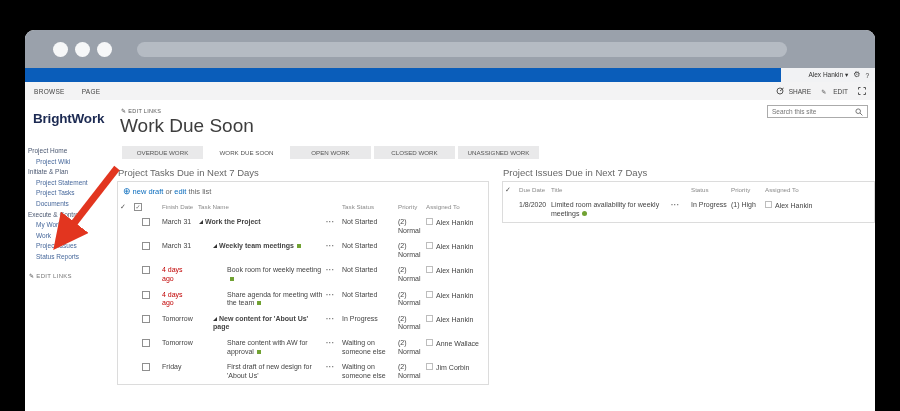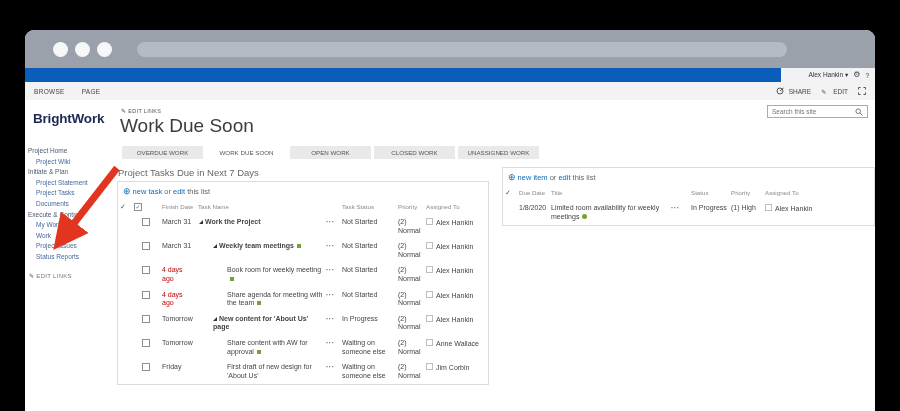--- a/index.html
+++ b/index.html
@@ -164,21 +164,21 @@
           <div class="tab">OPEN WORK</div>
           <div class="tab">CLOSED WORK</div>
           <div class="tab">UNASSIGNED WORK</div>
         </div>
 
       <div class="lists">
         <div class="left-wp">
           <h2 class="wp-title">Project Tasks Due in Next 7 Days</h2>
           <div class="box">
             <div class="toolbar">
-              <span class="plus">⊕</span><span class="lnk">new task</span> <span>or</span> <span class="lnk">edit</span> <span>this list</span>
+              <span class="plus">⊕</span><span class="lnk">new draft</span> <span>or</span> <span class="lnk">edit</span> <span>this list</span>
             </div>
             <div class="grid-t ghead" id="tasks-head">
                 <div class="chkmark">✓</div>
                 <div class="cbcell"><span class="cbx cbx-all">✓</span></div>
                 <div>Finish Date</div>
                 <div>Task Name</div>
                 <div></div>
                 <div>Task Status</div>
                 <div>Priority</div>
                 <div>Assigned To</div>
@@ -252,24 +252,22 @@
                   <div class="ellip">···</div>
                   <div class="cellpad">Waiting on someone else</div>
                   <div class="cellpad">(2) Normal</div>
                   <div class="cellpad"><span class="presence"></span><span>Jim Corbin</span></div>
                 </div>
               </div>
           </div>
         </div>
 
         <div class="right-wp">
+          <h2 class="wp-title">Project Issues Due in Next 7 Days</h2>
           <div class="box">
-            <div class="toolbar">
-              <span class="plus">⊕</span><span class="lnk">new item</span> <span>or</span> <span class="lnk">edit</span> <span>this list</span>
-            </div>
             <div class="grid-i ghead" id="issues-head">
                 <div class="chkmark">✓</div>
                 <div>Due Date</div>
                 <div>Title</div>
                 <div></div>
                 <div>Status</div>
                 <div>Priority</div>
                 <div>Assigned To</div>
               </div>
             <div id="issues-body">

